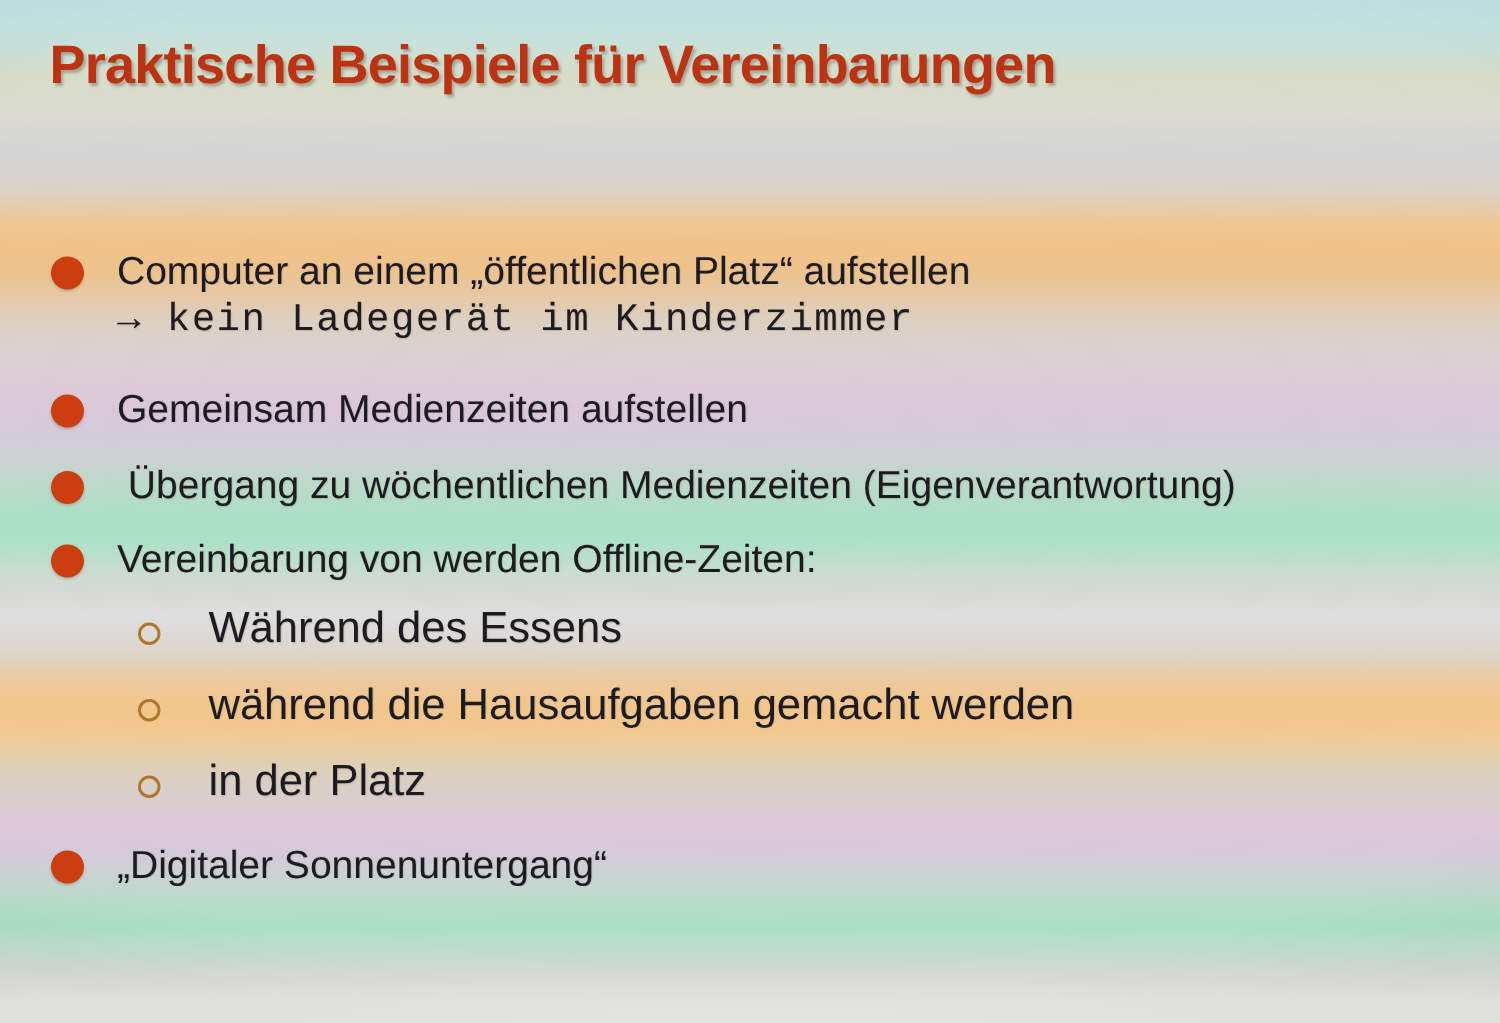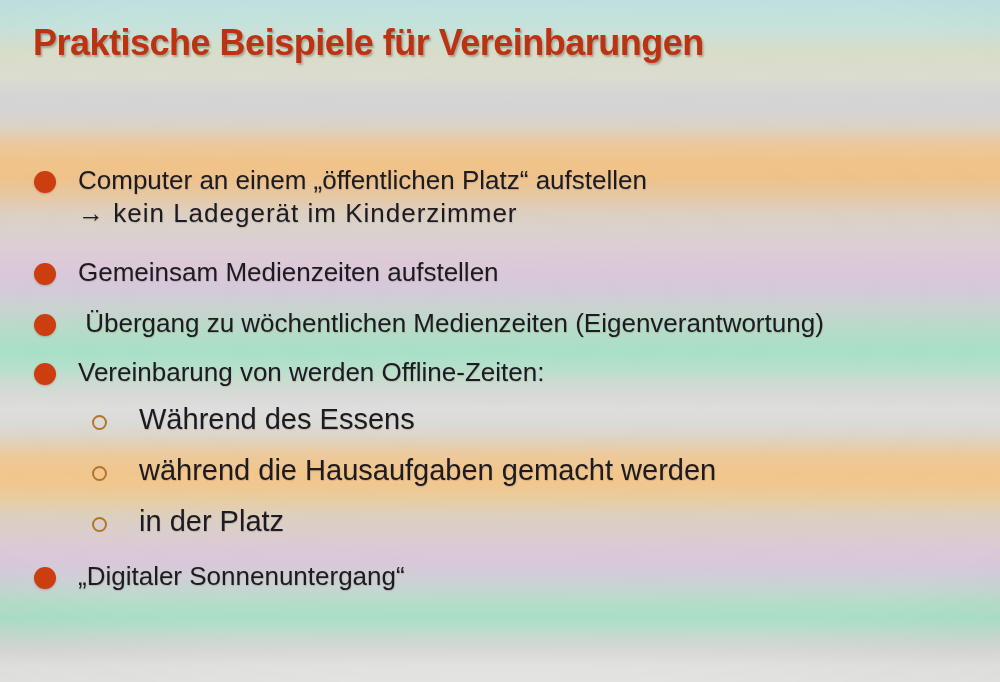--- a/index.html
+++ b/index.html
@@ -133,21 +133,21 @@
     font-size: 26px;
     line-height: 33px;
     color: #1d1b20;
     text-shadow: 0.5px 0.6px 0.9px rgba(120,110,105,0.30);
     white-space: pre-wrap;
   }
   .btext.sub {
     margin-left: 32px;
     font-size: 29px;
   }
-  .line2 { display: block; }
+  .line2 { display: block; font-family: Liberation Mono, monospace; }
   .arrow { letter-spacing: 1px; }
 
   .gap-a { height: 26px; }
   .gap-b { height: 18px; }
   .gap-c { height: 16px; }
   .gap-d { height: 14px; }
   .gap-e { height: 18px; }
   .gap-f { height: 18px; }
   .gap-g { height: 22px; }
 </style>

